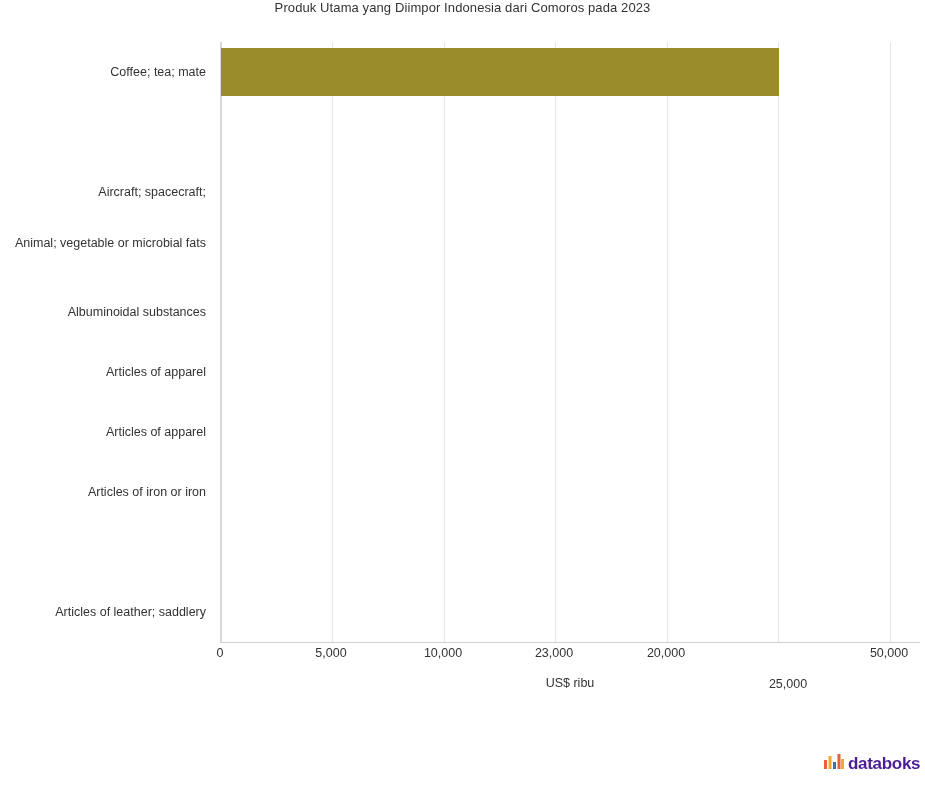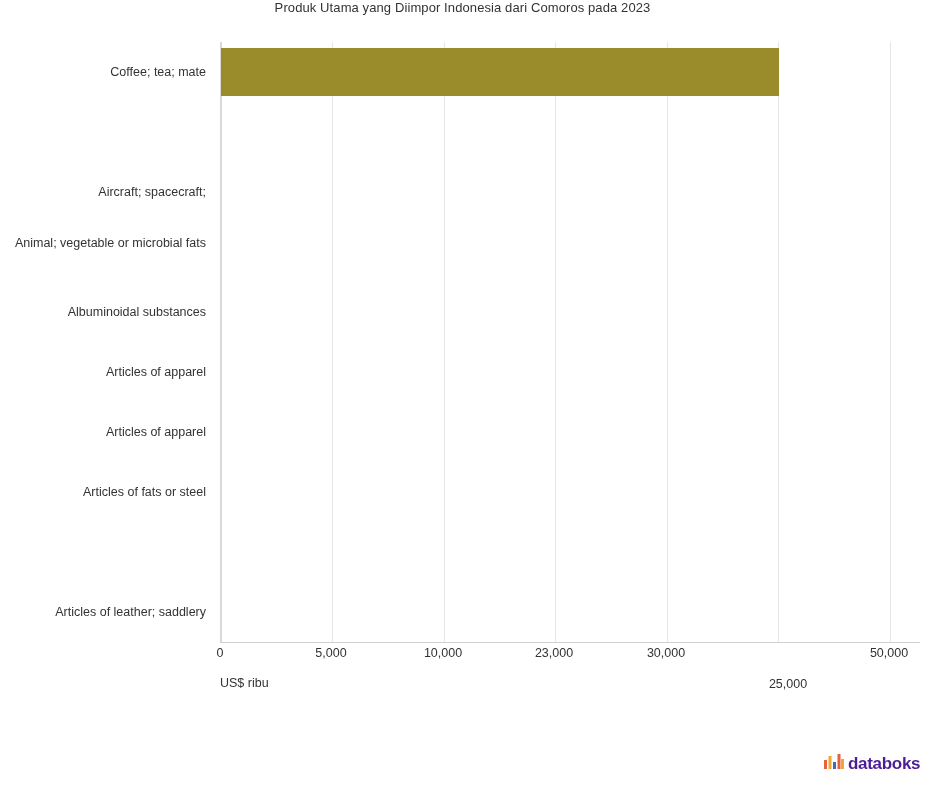--- a/index.html
+++ b/index.html
@@ -112,20 +112,21 @@
     color: #333333;
     transform: translateX(-50%);
     white-space: nowrap;
   }
 
   .x-axis-title {
     position: absolute;
     top: 676px;
     left: 220px;
     width: 700px;
+    text-align: center;
     font-size: 12.5px;
     color: #333333;
   }
 
   
   .logo {
     position: absolute;
     left: 824px;
     top: 752px;
     height: 22px;
@@ -151,21 +152,21 @@
 
   <div class="chart-title">Produk Utama yang Diimpor Indonesia dari Comoros pada 2023</div>
 
   <div class="cat-labels">
     <div class="cat-label" style="top:21px;">Coffee; tea; mate</div>
     <div class="cat-label" style="top:141px;">Aircraft; spacecraft;</div>
     <div class="cat-label" style="top:261px;">Albuminoidal substances</div>
     <div class="cat-label" style="top:192px;">Animal; vegetable or microbial fats</div>
     <div class="cat-label" style="top:321px;">Articles of apparel</div>
     <div class="cat-label" style="top:381px;">Articles of apparel</div>
-    <div class="cat-label" style="top:441px;">Articles of fats or steel</div>
+    <div class="cat-label" style="top:441px;">Articles of iron or iron</div>
     <div class="cat-label" style="top:561px;">Articles of leather; saddlery</div>
   </div>
 
   <div class="plot-area">
     <div class="gridline zero" style="left:0px;"></div>
     <div class="gridline" style="left:111px;"></div>
     <div class="gridline" style="left:223px;"></div>
     <div class="gridline" style="left:334px;"></div>
     <div class="gridline" style="left:446px;"></div>
     <div class="gridline" style="left:557px;"></div>
@@ -175,21 +176,21 @@
         <div class="bar" style="left: 0px; top: 6px; width: 557.667px; height: 48px; background: rgb(154, 139, 43);"></div>
       </div>
   </div>
   <div class="plot-bottom-border"></div>
 
   <div class="x-ticks">
     <div class="x-tick" style="left:220px;">0</div>
     <div class="x-tick" style="left:331px;">5,000</div>
     <div class="x-tick" style="left:443px;">10,000</div>
     <div class="x-tick" style="left:554px;">23,000</div>
-    <div class="x-tick" style="left:666px;">30,000</div>
+    <div class="x-tick" style="left:666px;">20,000</div>
     <div class="x-tick" style="left:788px;margin-top:31px;">25,000</div>
     <div class="x-tick" style="left:889px;">50,000</div>
   </div>
 
   <div class="x-axis-title">US$ ribu</div>
 
   <div class="logo">
     <svg class="logo-mark" width="20" height="18" viewBox="0 0 20 18">
       <rect x="0" y="6" width="3" height="9" fill="#e8603c"></rect>
       <rect x="4.5" y="2" width="3" height="13" fill="#f0a830"></rect>

